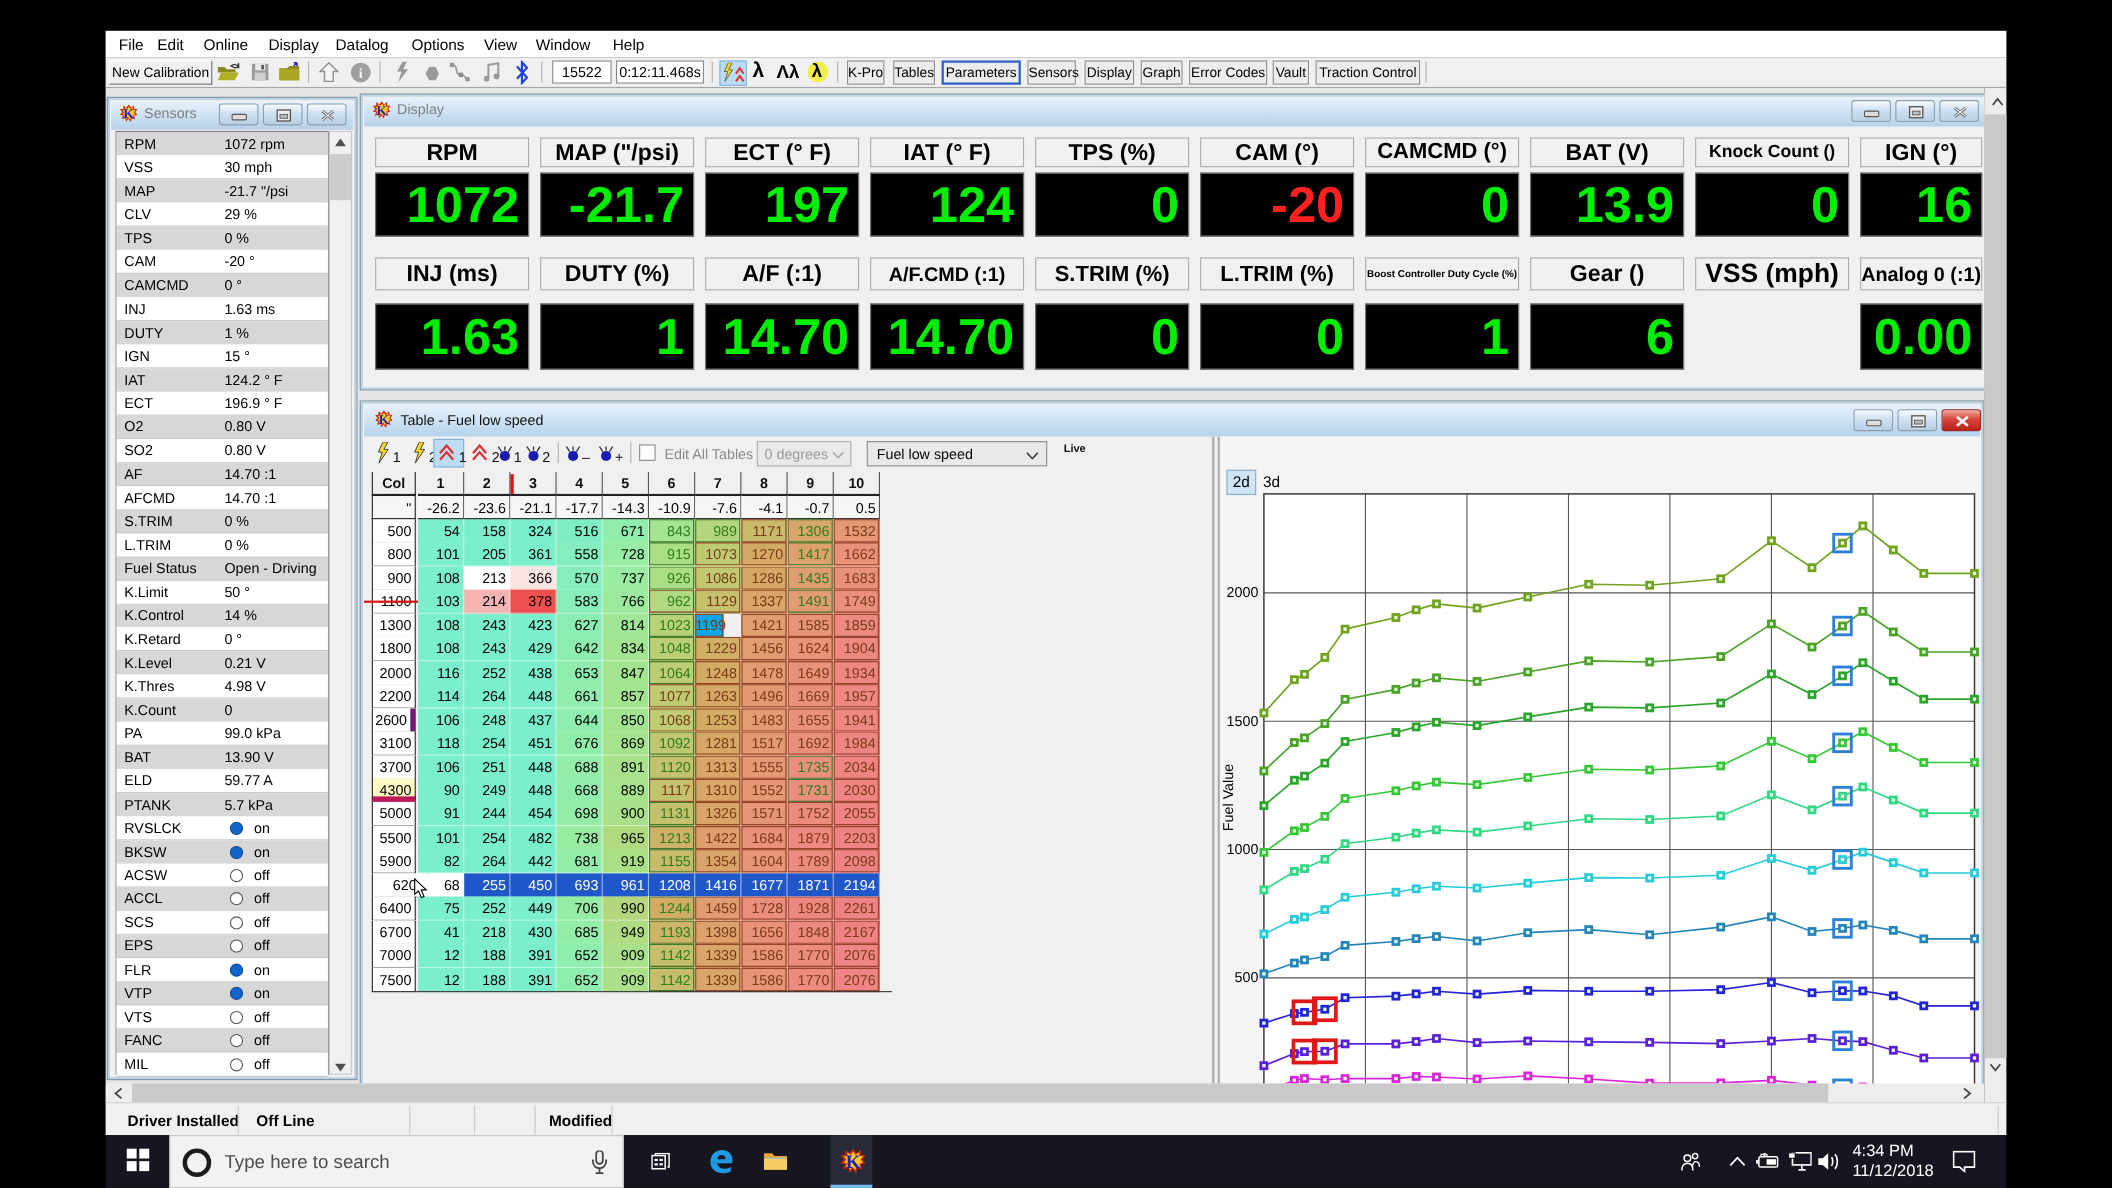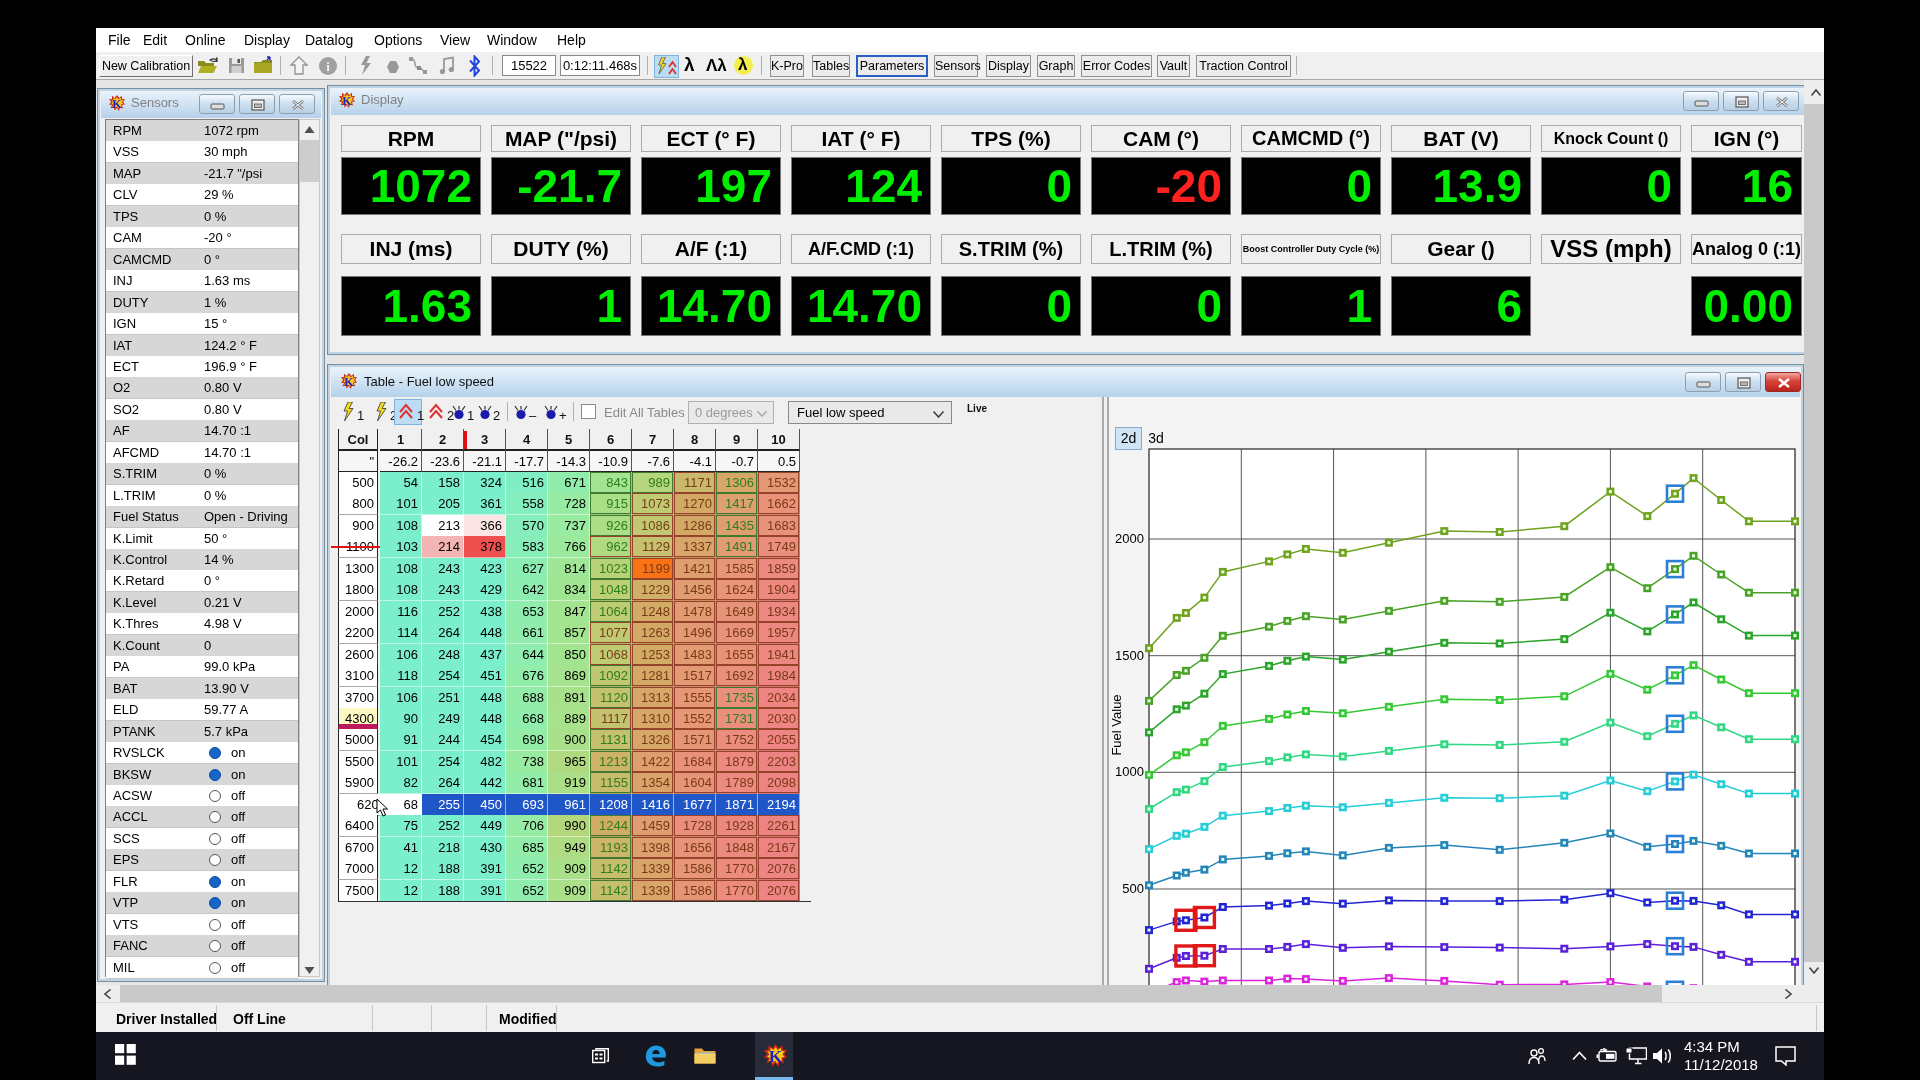--- a/index.html
+++ b/index.html
@@ -528,21 +528,21 @@
           <div class="gc" style="left:346px;top:171.3px;width:42px;background:#d8a56a;color:#7a3a17;border-right:1px solid rgba(255,255,255,0.55);border-bottom:1px solid rgba(255,255,255,0.5);box-shadow:inset 0 0 0 1px #96432b;border-right:1px solid rgba(0,0,0,0.10);border-bottom:1px solid rgba(0,0,0,0.10)">1337</div>
           <div class="gc" style="left:388px;top:171.3px;width:42px;background:#e29b73;color:#2e7d1e;border-right:1px solid rgba(255,255,255,0.55);border-bottom:1px solid rgba(255,255,255,0.5);box-shadow:inset 0 0 0 1px #3f7a2f;border-right:1px solid rgba(0,0,0,0.10);border-bottom:1px solid rgba(0,0,0,0.10)">1491</div>
           <div class="gc" style="left:430px;top:171.3px;width:42px;background:#ea8e7e;color:#7a3a17;border-right:1px solid rgba(255,255,255,0.55);border-bottom:1px solid rgba(255,255,255,0.5);box-shadow:inset 0 0 0 1px #96432b;border-right:1px solid rgba(0,0,0,0.10);border-bottom:1px solid rgba(0,0,0,0.10)">1749</div>
           <div class="gc" style="left:10px;top:192.8px;width:40px;background:#fff;border-left:1px solid #222;border-right:1px solid #222;border-bottom:1px solid #a8a8a8">1300</div>
           <div class="gc" style="left:52px;top:192.8px;width:42px;background:#7beecb;color:#000;border-right:1px solid rgba(255,255,255,0.55);border-bottom:1px solid rgba(255,255,255,0.5)">108</div>
           <div class="gc" style="left:94px;top:192.8px;width:42px;background:#7beecb;color:#000;border-right:1px solid rgba(255,255,255,0.55);border-bottom:1px solid rgba(255,255,255,0.5)">243</div>
           <div class="gc" style="left:136px;top:192.8px;width:42px;background:#7beecb;color:#000;border-right:1px solid rgba(255,255,255,0.55);border-bottom:1px solid rgba(255,255,255,0.5)">423</div>
           <div class="gc" style="left:178px;top:192.8px;width:42px;background:#8cedb2;color:#000;border-right:1px solid rgba(255,255,255,0.55);border-bottom:1px solid rgba(255,255,255,0.5)">627</div>
           <div class="gc" style="left:220px;top:192.8px;width:42px;background:#9fe696;color:#000;border-right:1px solid rgba(255,255,255,0.55);border-bottom:1px solid rgba(255,255,255,0.5)">814</div>
           <div class="gc" style="left:262px;top:192.8px;width:42px;background:#b8d278;color:#2e7d1e;border-right:1px solid rgba(255,255,255,0.55);border-bottom:1px solid rgba(255,255,255,0.5);box-shadow:inset 0 0 0 1px #3f7a2f;border-right:1px solid rgba(0,0,0,0.10);border-bottom:1px solid rgba(0,0,0,0.10)">1023</div>
-          <div class="gc" style="left:304px;top:192.8px;width:42px;background:#f97316;color:#7a3a17;border-right:1px solid rgba(255,255,255,0.55);border-bottom:1px solid rgba(255,255,255,0.5);box-shadow:inset 0 0 0 1px #96432b;border-right:1px solid rgba(0,0,0,0.10);border-bottom:1px solid rgba(0,0,0,0.10)">1199</div>
+          <div class="gc" style="left:304px;top:192.8px;width:26px;background:#0ea5e9;color:#7a3a17;border-right:1px solid rgba(255,255,255,0.55);border-bottom:1px solid rgba(255,255,255,0.5);box-shadow:inset 0 0 0 1px #96432b;border-right:1px solid rgba(0,0,0,0.10);border-bottom:1px solid rgba(0,0,0,0.10)">1199</div>
           <div class="gc" style="left:346px;top:192.8px;width:42px;background:#de9f6f;color:#7a3a17;border-right:1px solid rgba(255,255,255,0.55);border-bottom:1px solid rgba(255,255,255,0.5);box-shadow:inset 0 0 0 1px #96432b;border-right:1px solid rgba(0,0,0,0.10);border-bottom:1px solid rgba(0,0,0,0.10)">1421</div>
           <div class="gc" style="left:388px;top:192.8px;width:42px;background:#e69677;color:#7a3a17;border-right:1px solid rgba(255,255,255,0.55);border-bottom:1px solid rgba(255,255,255,0.5);box-shadow:inset 0 0 0 1px #96432b;border-right:1px solid rgba(0,0,0,0.10);border-bottom:1px solid rgba(0,0,0,0.10)">1585</div>
           <div class="gc" style="left:430px;top:192.8px;width:42px;background:#ec8981;color:#7a3a17;border-right:1px solid rgba(255,255,255,0.55);border-bottom:1px solid rgba(255,255,255,0.5);box-shadow:inset 0 0 0 1px #96432b;border-right:1px solid rgba(0,0,0,0.10);border-bottom:1px solid rgba(0,0,0,0.10)">1859</div>
           <div class="gc" style="left:10px;top:214.2px;width:40px;background:#fff;border-left:1px solid #222;border-right:1px solid #222;border-bottom:1px solid #a8a8a8">1800</div>
           <div class="gc" style="left:52px;top:214.2px;width:42px;background:#7beecb;color:#000;border-right:1px solid rgba(255,255,255,0.55);border-bottom:1px solid rgba(255,255,255,0.5)">108</div>
           <div class="gc" style="left:94px;top:214.2px;width:42px;background:#7beecb;color:#000;border-right:1px solid rgba(255,255,255,0.55);border-bottom:1px solid rgba(255,255,255,0.5)">243</div>
           <div class="gc" style="left:136px;top:214.2px;width:42px;background:#7beecb;color:#000;border-right:1px solid rgba(255,255,255,0.55);border-bottom:1px solid rgba(255,255,255,0.5)">429</div>
           <div class="gc" style="left:178px;top:214.2px;width:42px;background:#8dedb0;color:#000;border-right:1px solid rgba(255,255,255,0.55);border-bottom:1px solid rgba(255,255,255,0.5)">642</div>
           <div class="gc" style="left:220px;top:214.2px;width:42px;background:#a1e593;color:#000;border-right:1px solid rgba(255,255,255,0.55);border-bottom:1px solid rgba(255,255,255,0.5)">834</div>
           <div class="gc" style="left:262px;top:214.2px;width:42px;background:#bccf74;color:#2e7d1e;border-right:1px solid rgba(255,255,255,0.55);border-bottom:1px solid rgba(255,255,255,0.5);box-shadow:inset 0 0 0 1px #3f7a2f;border-right:1px solid rgba(0,0,0,0.10);border-bottom:1px solid rgba(0,0,0,0.10)">1048</div>
@@ -565,21 +565,21 @@
           <div class="gc" style="left:52px;top:257.1px;width:42px;background:#7beecb;color:#000;border-right:1px solid rgba(255,255,255,0.55);border-bottom:1px solid rgba(255,255,255,0.5)">114</div>
           <div class="gc" style="left:94px;top:257.1px;width:42px;background:#7beecb;color:#000;border-right:1px solid rgba(255,255,255,0.55);border-bottom:1px solid rgba(255,255,255,0.5)">264</div>
           <div class="gc" style="left:136px;top:257.1px;width:42px;background:#7beecb;color:#000;border-right:1px solid rgba(255,255,255,0.55);border-bottom:1px solid rgba(255,255,255,0.5)">448</div>
           <div class="gc" style="left:178px;top:257.1px;width:42px;background:#90edad;color:#000;border-right:1px solid rgba(255,255,255,0.55);border-bottom:1px solid rgba(255,255,255,0.5)">661</div>
           <div class="gc" style="left:220px;top:257.1px;width:42px;background:#a4e490;color:#000;border-right:1px solid rgba(255,255,255,0.55);border-bottom:1px solid rgba(255,255,255,0.5)">857</div>
           <div class="gc" style="left:262px;top:257.1px;width:42px;background:#bfca72;color:#7a3a17;border-right:1px solid rgba(255,255,255,0.55);border-bottom:1px solid rgba(255,255,255,0.5);box-shadow:inset 0 0 0 1px #96432b;border-right:1px solid rgba(0,0,0,0.10);border-bottom:1px solid rgba(0,0,0,0.10)">1077</div>
           <div class="gc" style="left:304px;top:257.1px;width:42px;background:#d3aa65;color:#7a3a17;border-right:1px solid rgba(255,255,255,0.55);border-bottom:1px solid rgba(255,255,255,0.5);box-shadow:inset 0 0 0 1px #96432b;border-right:1px solid rgba(0,0,0,0.10);border-bottom:1px solid rgba(0,0,0,0.10)">1263</div>
           <div class="gc" style="left:346px;top:257.1px;width:42px;background:#e39a74;color:#7a3a17;border-right:1px solid rgba(255,255,255,0.55);border-bottom:1px solid rgba(255,255,255,0.5);box-shadow:inset 0 0 0 1px #96432b;border-right:1px solid rgba(0,0,0,0.10);border-bottom:1px solid rgba(0,0,0,0.10)">1496</div>
           <div class="gc" style="left:388px;top:257.1px;width:42px;background:#e8927b;color:#7a3a17;border-right:1px solid rgba(255,255,255,0.55);border-bottom:1px solid rgba(255,255,255,0.5);box-shadow:inset 0 0 0 1px #96432b;border-right:1px solid rgba(0,0,0,0.10);border-bottom:1px solid rgba(0,0,0,0.10)">1669</div>
           <div class="gc" style="left:430px;top:257.1px;width:42px;background:#ed8782;color:#7a3a17;border-right:1px solid rgba(255,255,255,0.55);border-bottom:1px solid rgba(255,255,255,0.5);box-shadow:inset 0 0 0 1px #96432b;border-right:1px solid rgba(0,0,0,0.10);border-bottom:1px solid rgba(0,0,0,0.10)">1957</div>
-          <div class="gc" style="left:10px;top:278.6px;width:40px;background:#fff;border-left:1px solid #222;border-right:1px solid #701a75;border-bottom:1px solid #a8a8a8">2600</div>
+          <div class="gc" style="left:10px;top:278.6px;width:40px;background:#fff;border-left:1px solid #222;border-right:5px solid #701a75;border-bottom:1px solid #a8a8a8">2600</div>
           <div class="gc" style="left:52px;top:278.6px;width:42px;background:#7beecb;color:#000;border-right:1px solid rgba(255,255,255,0.55);border-bottom:1px solid rgba(255,255,255,0.5)">106</div>
           <div class="gc" style="left:94px;top:278.6px;width:42px;background:#7beecb;color:#000;border-right:1px solid rgba(255,255,255,0.55);border-bottom:1px solid rgba(255,255,255,0.5)">248</div>
           <div class="gc" style="left:136px;top:278.6px;width:42px;background:#7beecb;color:#000;border-right:1px solid rgba(255,255,255,0.55);border-bottom:1px solid rgba(255,255,255,0.5)">437</div>
           <div class="gc" style="left:178px;top:278.6px;width:42px;background:#8eedaf;color:#000;border-right:1px solid rgba(255,255,255,0.55);border-bottom:1px solid rgba(255,255,255,0.5)">644</div>
           <div class="gc" style="left:220px;top:278.6px;width:42px;background:#a3e491;color:#000;border-right:1px solid rgba(255,255,255,0.55);border-bottom:1px solid rgba(255,255,255,0.5)">850</div>
           <div class="gc" style="left:262px;top:278.6px;width:42px;background:#becc73;color:#7a3a17;border-right:1px solid rgba(255,255,255,0.55);border-bottom:1px solid rgba(255,255,255,0.5);box-shadow:inset 0 0 0 1px #96432b;border-right:1px solid rgba(0,0,0,0.10);border-bottom:1px solid rgba(0,0,0,0.10)">1068</div>
           <div class="gc" style="left:304px;top:278.6px;width:42px;background:#d2ab64;color:#7a3a17;border-right:1px solid rgba(255,255,255,0.55);border-bottom:1px solid rgba(255,255,255,0.5);box-shadow:inset 0 0 0 1px #96432b;border-right:1px solid rgba(0,0,0,0.10);border-bottom:1px solid rgba(0,0,0,0.10)">1253</div>
           <div class="gc" style="left:346px;top:278.6px;width:42px;background:#e29b73;color:#7a3a17;border-right:1px solid rgba(255,255,255,0.55);border-bottom:1px solid rgba(255,255,255,0.5);box-shadow:inset 0 0 0 1px #96432b;border-right:1px solid rgba(0,0,0,0.10);border-bottom:1px solid rgba(0,0,0,0.10)">1483</div>
           <div class="gc" style="left:388px;top:278.6px;width:42px;background:#e8927a;color:#7a3a17;border-right:1px solid rgba(255,255,255,0.55);border-bottom:1px solid rgba(255,255,255,0.5);box-shadow:inset 0 0 0 1px #96432b;border-right:1px solid rgba(0,0,0,0.10);border-bottom:1px solid rgba(0,0,0,0.10)">1655</div>
           <div class="gc" style="left:430px;top:278.6px;width:42px;background:#ed8781;color:#7a3a17;border-right:1px solid rgba(255,255,255,0.55);border-bottom:1px solid rgba(255,255,255,0.5);box-shadow:inset 0 0 0 1px #96432b;border-right:1px solid rgba(0,0,0,0.10);border-bottom:1px solid rgba(0,0,0,0.10)">1941</div>
@@ -1186,20 +1186,28 @@
       <div class="abs" style="left:391px;top:2px;width:70px;height:26px;border-right:1px solid #c8c8c8;font-size:14px;font-weight:bold;color:#000;padding:6px 0 0 12px;white-space:nowrap;overflow:hidden">Modified</div>
       <div class="abs" style="left:461px;top:2px;width:1260px;height:26px;border-right:1px solid #c8c8c8;font-size:14px;font-weight:bold;color:#000;padding:6px 0 0 12px;white-space:nowrap;overflow:hidden"></div>
     </div>
     <div class="abs" style="left:0;top:1032px;width:1728px;height:48px;background:#15161f">
       <svg class="abs" style="left:19px;top:12px" width="21" height="21">
         <rect x="0" y="0" width="9.2" height="9.2" fill="#fff"></rect>
         <rect x="11.6" y="0" width="9.2" height="9.2" fill="#fff"></rect>
         <rect x="0" y="11.6" width="9.2" height="9.2" fill="#fff"></rect>
         <rect x="11.6" y="11.6" width="9.2" height="9.2" fill="#fff"></rect>
       </svg>
+      <div class="abs" style="left:58px;top:0;width:413px;height:48px;background:#f2f2f2;border:1px solid #c8c8c8">
+        <div class="abs" style="left:11px;top:11px;width:26px;height:26px;border-radius:50%;border:4px solid #1c1c1c"></div>
+        <div class="abs" style="left:49px;top:14px;font-size:17px;color:#4c4c4c">Type here to search</div>
+        <svg class="abs" style="left:382px;top:13px" width="16" height="22">
+          <rect x="5" y="0" width="6" height="12" rx="3" fill="none" stroke="#444" stroke-width="1.6"></rect>
+          <path d="M2 8 v2 a6 6 0 0 0 12 0 v-2 M8 16 v4 M4.5 20.5 h7" fill="none" stroke="#444" stroke-width="1.6"></path>
+        </svg>
+      </div>
       <svg class="abs" style="left:496px;top:16px" width="17" height="17">
         <rect x="0.7" y="2.5" width="12" height="12" fill="none" stroke="#fff" stroke-width="1.4"></rect>
         <path d="M4 2.5 V0.7 H16.3 V13 H14.7" fill="none" stroke="#fff" stroke-width="1.4"></path>
         <rect x="3" y="5.5" width="3" height="2" fill="#fff"></rect>
         <rect x="3" y="9.5" width="3" height="2" fill="#fff"></rect>
         <rect x="7.5" y="5.5" width="3" height="2" fill="#fff"></rect>
         <rect x="7.5" y="9.5" width="3" height="2" fill="#fff"></rect>
       </svg>
       <svg class="abs" style="left:548px;top:12px" width="24" height="24" viewBox="0 0 24 24">
         <path d="M1.8 12.6 C1.8 6 6.3 1.4 12.2 1.4 C17.8 1.4 21.9 5.2 21.9 10.7 C21.9 11.8 21.8 12.8 21.6 13.6 L8.1 13.6 C8.5 16.7 10.9 18.4 14.3 18.4 C16.7 18.4 18.9 17.8 20.4 16.8 L20.4 20.9 C18.6 21.9 16.2 22.5 13.5 22.5 C7 22.5 1.8 18.8 1.8 12.6 Z M8.2 9.9 L15.7 9.9 C15.6 7.5 14.2 6 11.9 6 C9.8 6 8.5 7.4 8.2 9.9 Z" fill="#1f9ae0"></path>

